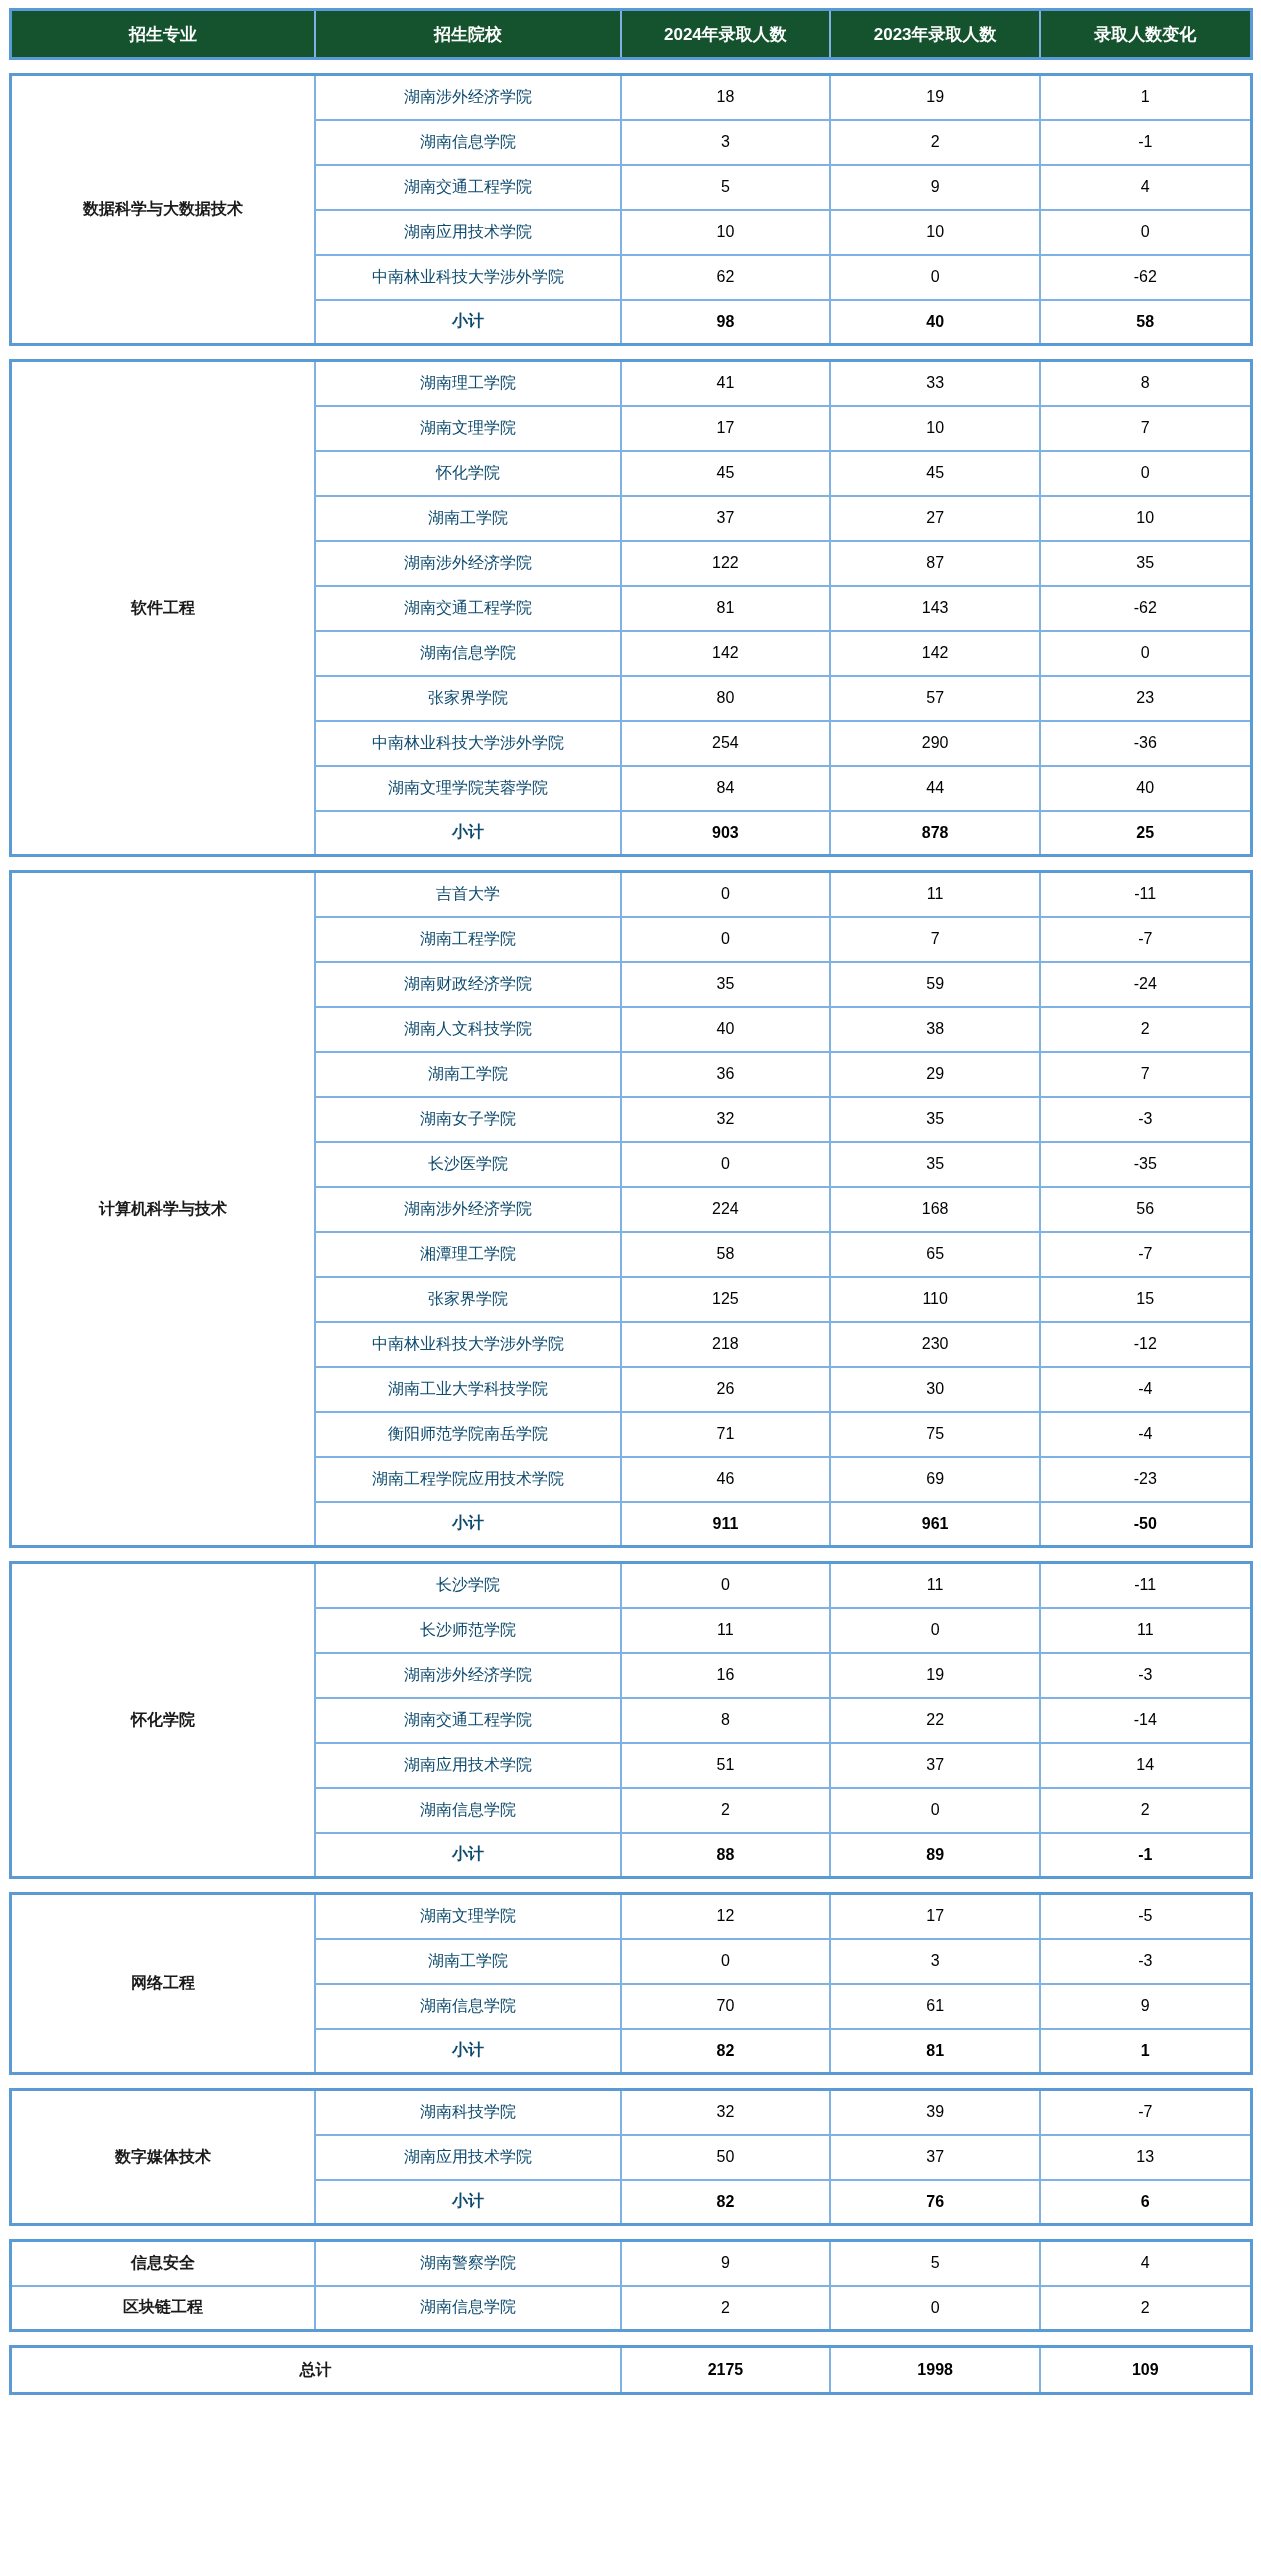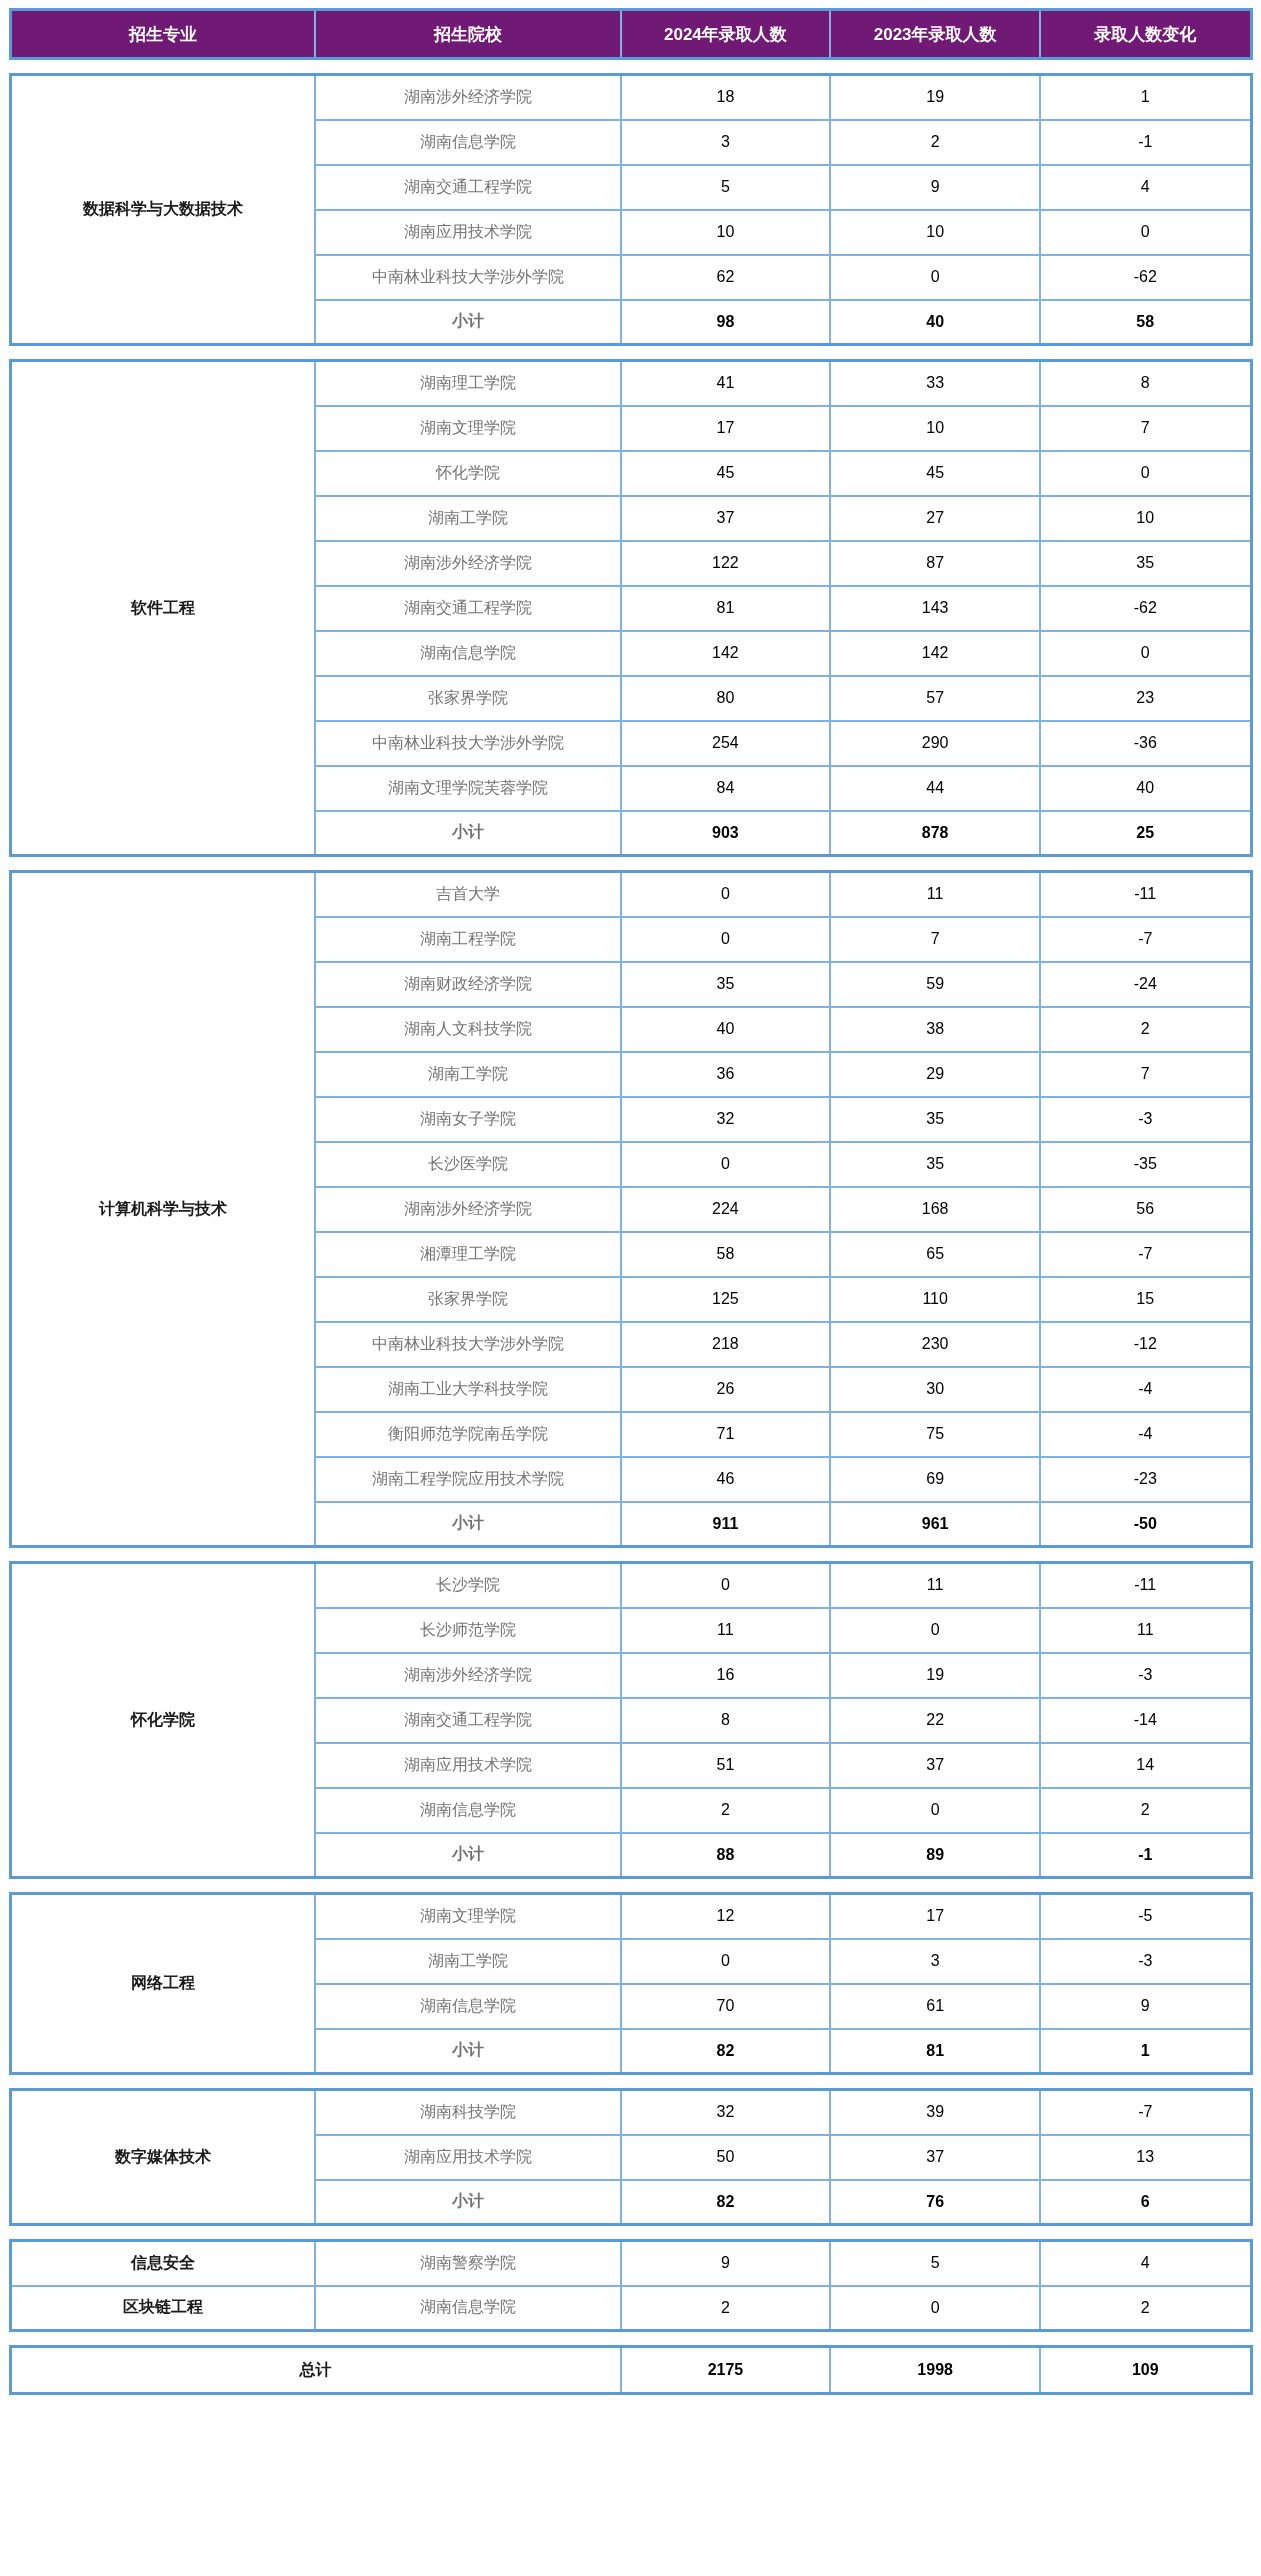--- a/index.html
+++ b/index.html
@@ -26,37 +26,37 @@
   col.c5 { width: 17.0%; }
   th, td {
     border: 2px solid #7EB2E5;
     text-align: center;
     vertical-align: middle;
     padding: 2px 4px;
     overflow: hidden;
     white-space: nowrap;
   }
   th {
-    background: #701a75;
+    background: #14532d;
     color: #ffffff;
     font-weight: bold;
     font-size: 17px;
     height: 49px;
   }
   td {
     font-size: 16px;
     height: 45px;
     background: #ffffff;
   }
   td.major {
     font-weight: bold;
     color: #1a1a1a;
     margin-left: 14px;
   }
-  td.college { color: #737373; }
+  td.college { color: #0c4a6e; }
   td.num { color: #000000; }
   tr.subtotal td { font-weight: bold; }
   table.total-block td { font-weight: bold; height: 47px; }
 </style>
 </head>
 <body>
 
 <div class="wrap">
 
   <table class="block header-table">

